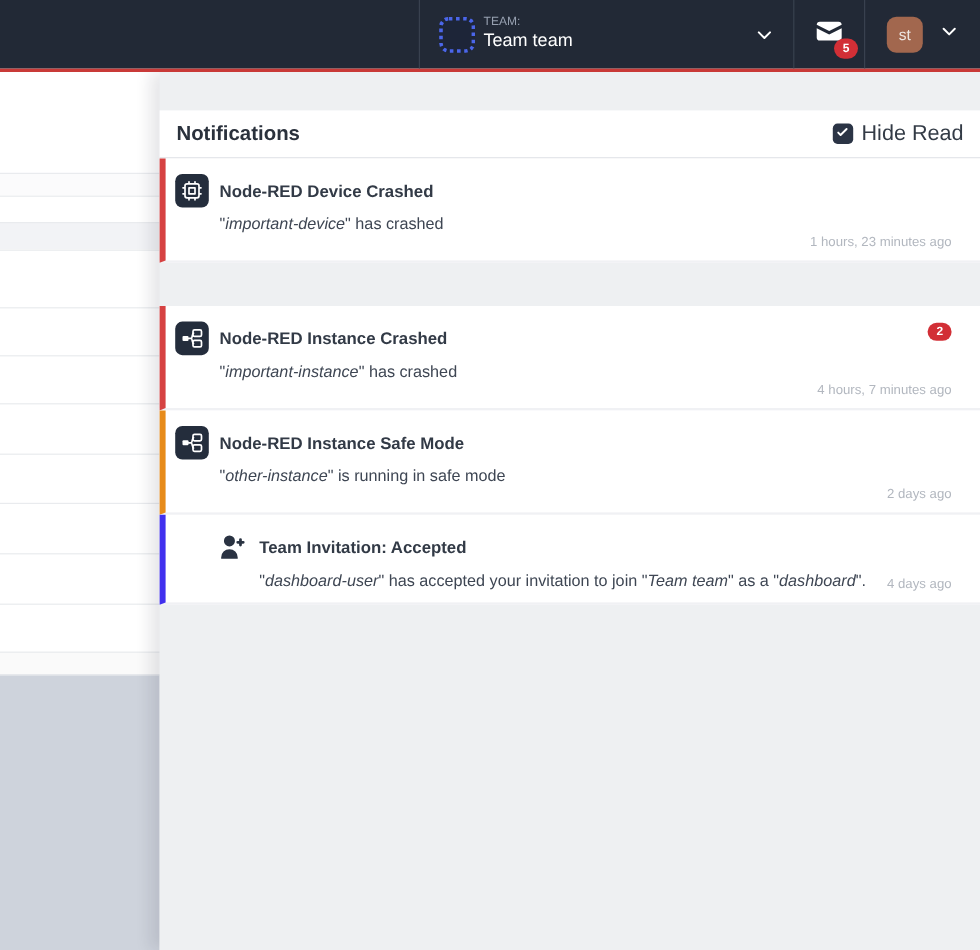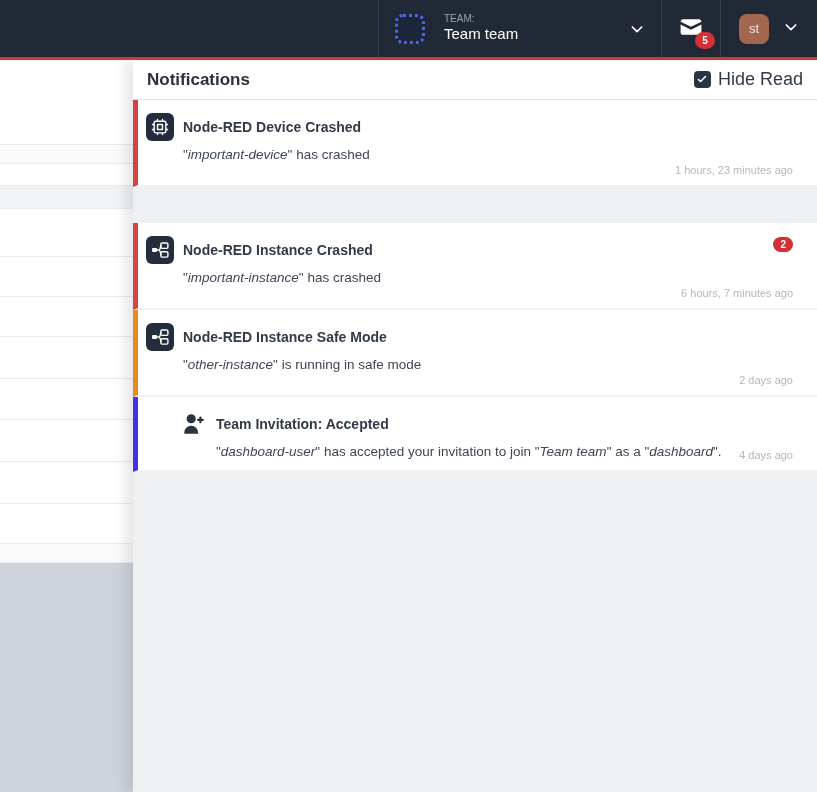--- a/index.html
+++ b/index.html
@@ -8,23 +8,23 @@
     font-family:"Liberation Sans", sans-serif; background:#ffffff;
   }
 
   
   .navbar {
     position:absolute; top:0; left:0; width:817px; height:57px;
     background:#222936; display:flex; align-items:stretch; z-index:30;
   }
   .nav-spacer { flex:1; }
   .team-selector {
-    width:284px; box-sizing:border-box;
+    width:313px; box-sizing:border-box;
     border-left:1px solid #39414f; border-right:1px solid #39414f;
-    display:flex; align-items:center; gap:19px; padding:0 16px; cursor:pointer;
+    display:flex; align-items:center; gap:7px; padding:0 16px; cursor:pointer;
   }
   .team-identicon {
     width:30px; height:30px; box-sizing:border-box; flex:none;
     border:3px dotted #4b66e9; border-radius:8px; background:#1d2538;
   }
   .team-labels { display:flex; flex-direction:column; line-height:1.25; }
   .team-label-small { color:#97a0b0; font-size:10px; }
   .team-name { color:#ffffff; font-size:15px; }
   .team-chevron { margin-left:auto; display:flex; align-items:center; }
 
@@ -56,21 +56,21 @@
   .row.bt { border-top:1px solid #e9ebee; }
 
   
   .panel {
     position:absolute; top:60px; left:133px; width:684px; bottom:0;
     background:#eef0f2; box-shadow:-8px 0 12px rgba(15,23,42,0.10);
     display:flex; flex-direction:column; z-index:10;
   }
   .panel-header {
     height:40px; flex:none; background:#ffffff; border-bottom:1px solid #dfe2e6;
-    display:flex; align-items:center; padding:0 14px; box-sizing:border-box;
+    display:flex; align-items:center; padding:0 14px; box-sizing:border-box;margin-top:32px;
   }
   .panel-title { font-size:17px; font-weight:bold; color:#2a313c; }
   .hide-read { margin-left:auto; display:flex; align-items:center; gap:7px; cursor:pointer; }
   .checkbox {
     width:17px; height:17px; border-radius:4px; background:#2b3445;
     display:flex; align-items:center; justify-content:center; flex:none;
   }
   .hide-read-label { font-size:18px; color:#333b46; }
 
   .notification {
@@ -193,21 +193,21 @@
                 <rect x="13" y="3.5" width="8.5" height="6.5" rx="1.5"></rect>
                 <rect x="13" y="14" width="8.5" height="6.5" rx="1.5"></rect>
                 <path d="M8.5 12H11c1.6 0 1 -5.2 2.5-5.2M11 12c1.6 0 1 5.2 2.5 5.2"></path>
               </svg>
             </span>
           </span>
       <span class="notif-title">Node-RED Instance Crashed</span>
       <span class="notif-count">2</span>
     </div>
     <div class="notif-body"><span>"</span><em>important-instance</em><span>" has crashed</span></div>
-    <div class="notif-time">6 hours, 7 minutes ago</div>
+    <div class="notif-time">4 hours, 7 minutes ago</div>
   </div>
 
   <div class="notification" style="border-left-color: rgb(231, 139, 26);">
     <div class="notif-head">
       <span class="notif-icon">
             <span class="icon-tile">
               <svg width="20" height="20" viewBox="0 0 24 24" fill="none" stroke="#ffffff" stroke-width="1.7" stroke-linecap="round" stroke-linejoin="round">
                 <rect x="2.5" y="9.5" width="6" height="5" rx="1" fill="#ffffff" stroke="none"></rect>
                 <rect x="13" y="3.5" width="8.5" height="6.5" rx="1.5"></rect>
                 <rect x="13" y="14" width="8.5" height="6.5" rx="1.5"></rect>

